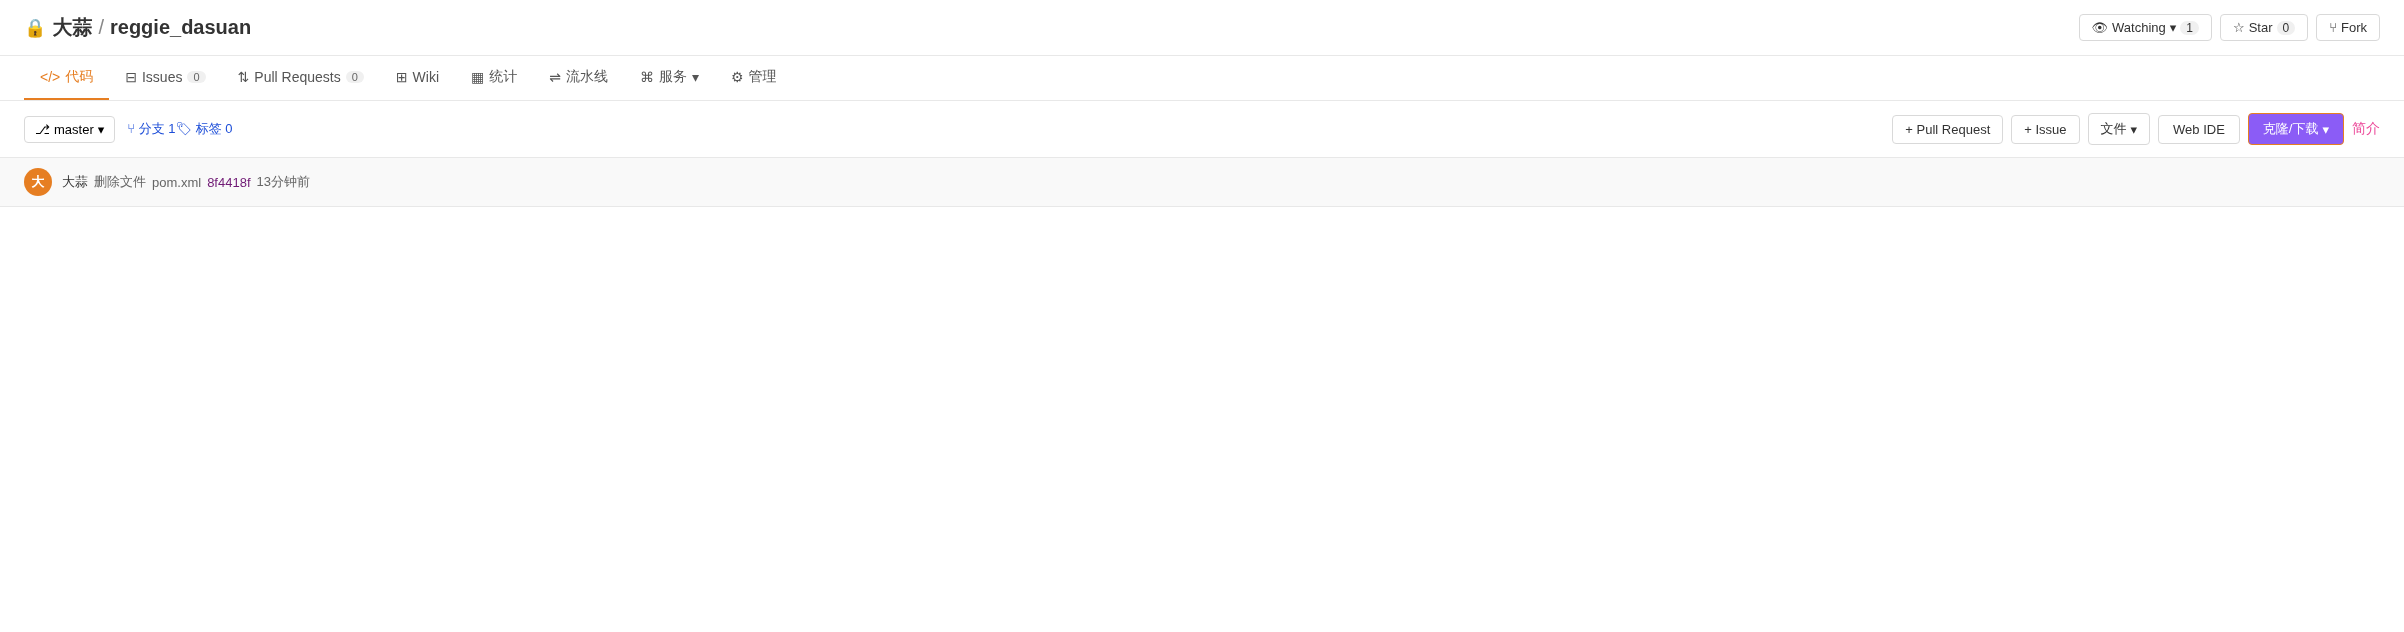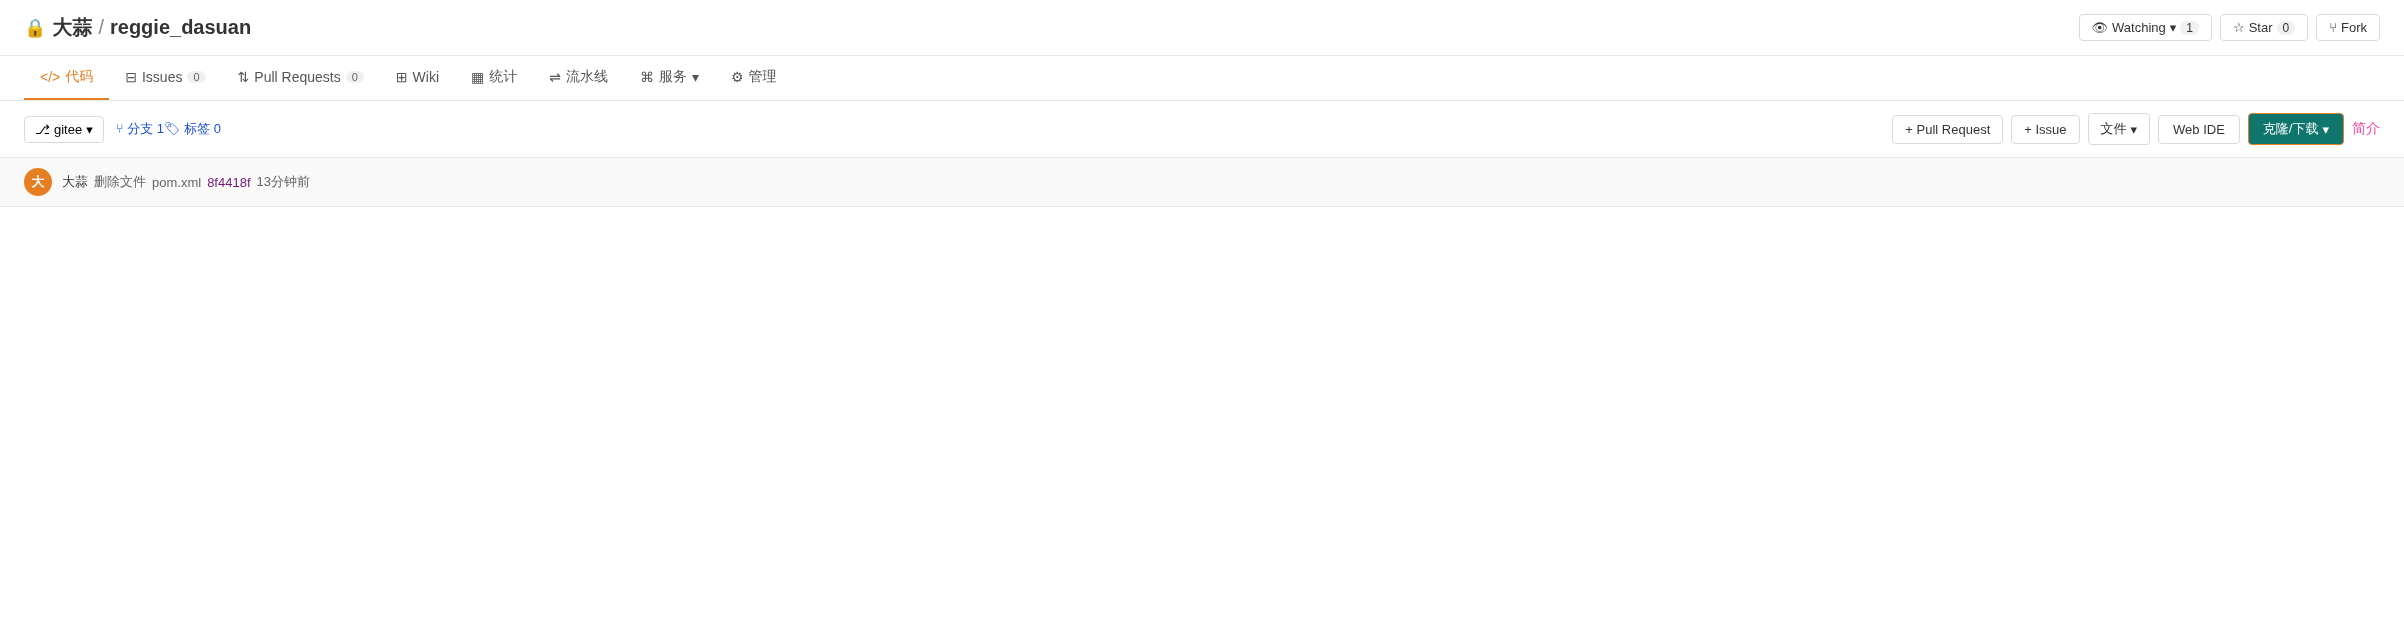--- a/index.html
+++ b/index.html
@@ -146,21 +146,21 @@
       font-size: 13px;
       color: #333;
     }
     .btn-orange {
       display: flex;
       align-items: center;
       gap: 4px;
       padding: 6px 14px;
       border: 1px solid #e67e22;
       border-radius: 4px;
-      background: #0f766e;
+      background: #8b5cf6;
       cursor: pointer;
       font-size: 13px;
       color: #fff;
       font-weight: 500;
     }
     .btn-webide {
       padding: 6px 14px;
       border: 1px solid #d9d9d9;
       border-radius: 4px;
       background: #fff;
@@ -386,21 +386,21 @@
   <a class="nav-tab">
     <span>⚙</span>
     <span>管理</span>
   </a>
 </nav>
 
 <div class="toolbar">
   <div class="toolbar-left">
     <button class="branch-btn">
       <span>⎇</span>
-      <span>gitee</span>
+      <span>master</span>
       <span>▾</span>
     </button>
     <div class="branch-info">
       <span>
         <span>⑂</span>
         <span>分支 1</span>
       </span>
       <span>
         <span>🏷</span>
         <span>标签 0</span>

